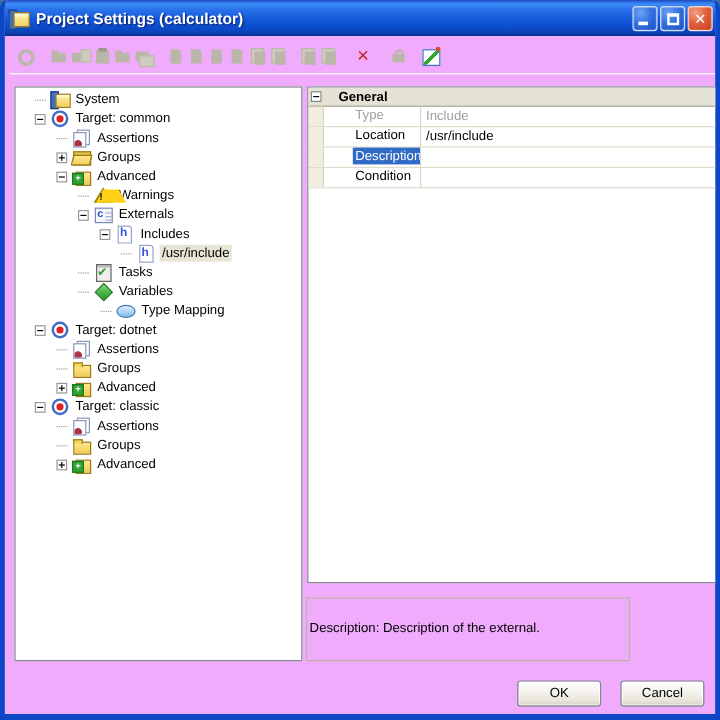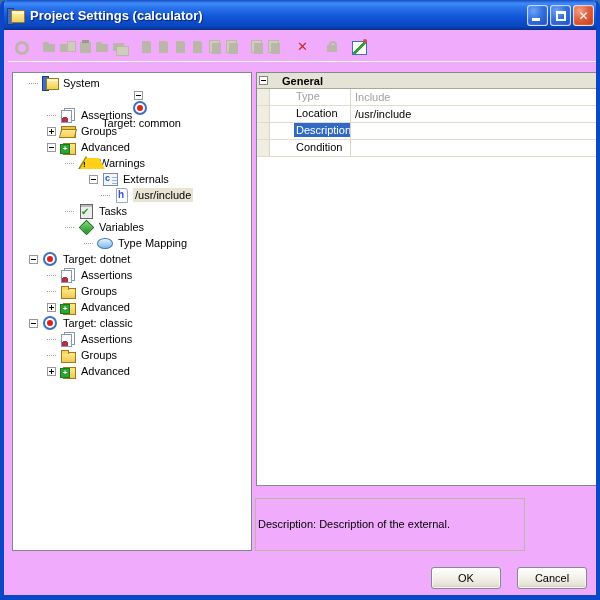--- a/index.html
+++ b/index.html
@@ -197,21 +197,21 @@
         <span class="tbi s-edit"></span>
       </button>
     </div>
 
   <div class="tree">
       <div class="t-row" style="padding-left: 16px;">
         <span class="t-sp"></span>
         <span class="ico i-system"></span>
         <span class="t-label">System</span>
       </div>
-      <div class="t-row" style="padding-left: 16px; flex-direction: column;">
+      <div class="t-row" style="padding-left: 16px;">
         <span class="t-exp minus"></span>
         <span class="ico i-target"></span>
         <span class="t-label">Target: common</span>
       </div>
       <div class="t-row" style="padding-left: 34px;">
         <span class="t-sp"></span>
         <span class="ico i-assertions"></span>
         <span class="t-label">Assertions</span>
       </div>
       <div class="t-row" style="padding-left: 34px;">
@@ -222,24 +222,29 @@
       <div class="t-row" style="padding-left: 34px;">
         <span class="t-exp minus"></span>
         <span class="ico i-folder-plus"></span>
         <span class="t-label">Advanced</span>
       </div>
       <div class="t-row" style="padding-left: 52px;">
         <span class="t-sp"></span>
         <span class="ico i-warning"></span>
         <span class="t-label">Warnings</span>
       </div>
-      <div class="t-row" style="padding-left: 76px; text-align: center;">
+      <div class="t-row" style="padding-left: 52px; text-align: center;">
         <span class="t-exp minus"></span>
         <span class="ico i-externals"></span>
         <span class="t-label">Externals</span>
+      </div>
+      <div class="t-row" style="padding-left: 70px;">
+        <span class="t-exp minus"></span>
+        <span class="ico i-include"></span>
+        <span class="t-label">Includes</span>
       </div>
       <div class="t-row sel" style="padding-left: 88px;">
         <span class="t-sp"></span>
         <span class="ico i-include"></span>
         <span class="t-label">/usr/include</span>
       </div>
       <div class="t-row" style="padding-left: 52px;">
         <span class="t-sp"></span>
         <span class="ico i-tasks"></span>
         <span class="t-label">Tasks</span>

